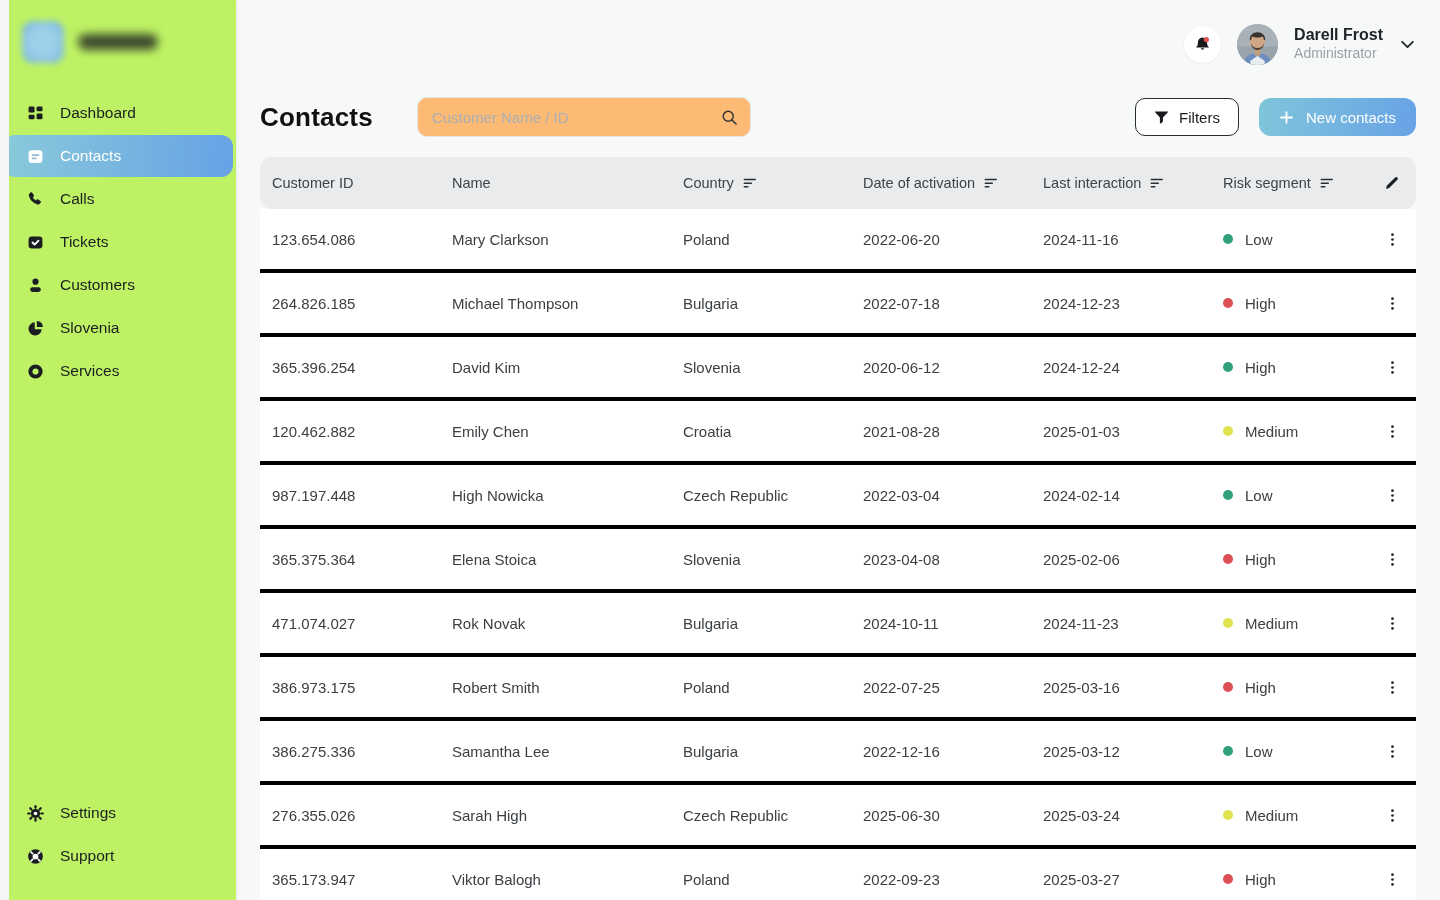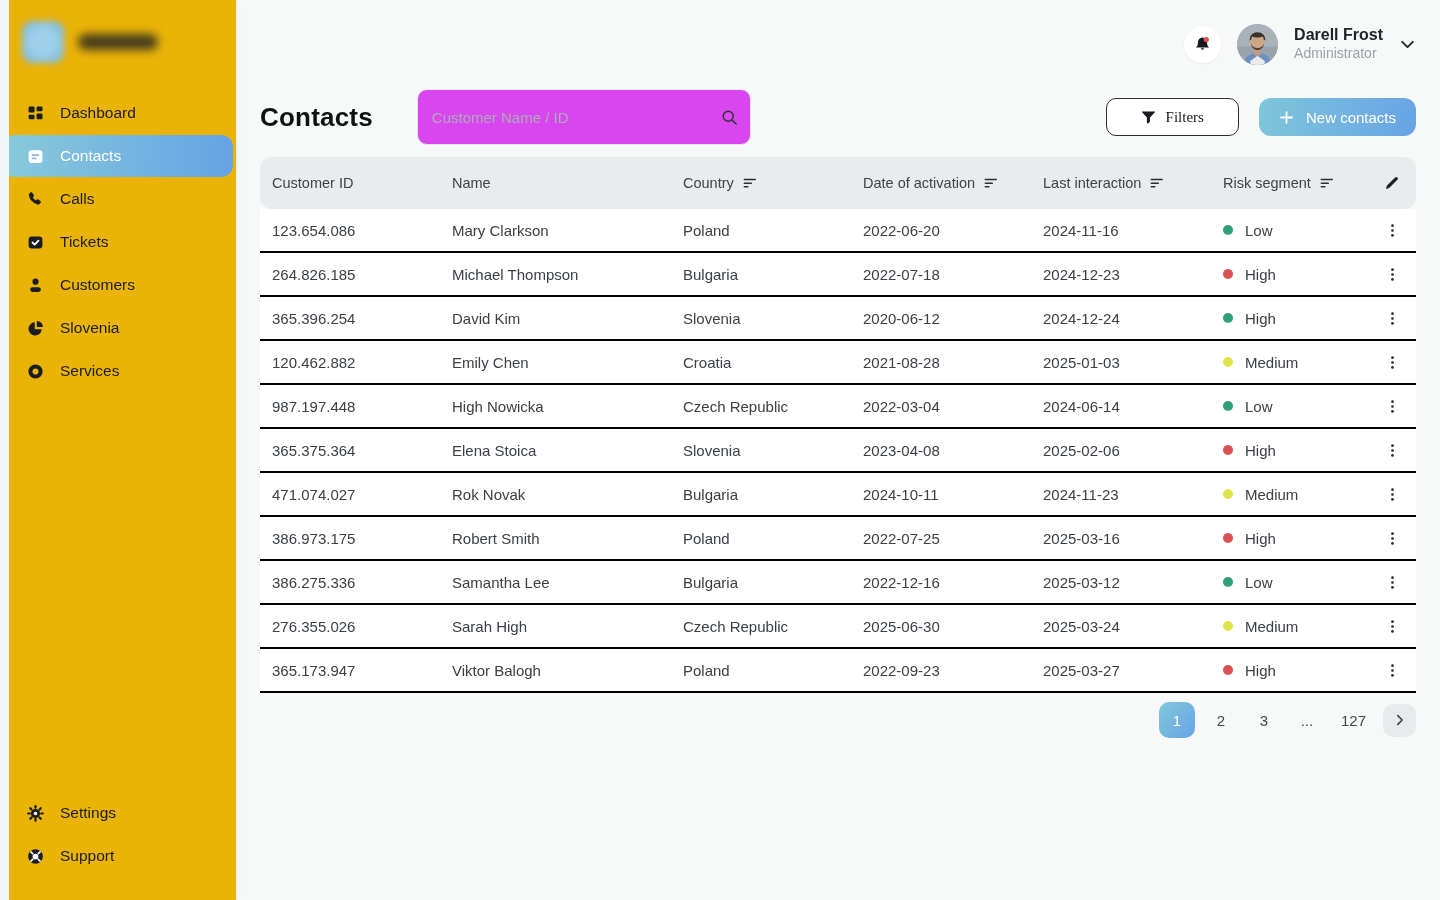--- a/index.html
+++ b/index.html
@@ -6,21 +6,21 @@
   html,body { width:1440px; height:900px; }
   body {
     font-family:"Liberation Sans", sans-serif;
     background:#f7f8f8;
     color:#1d2023;
     overflow:hidden;
     display:flex;
   }
   
   .sidebar {
-    width:237px; height:900px; background:#eab308;
+    width:237px; height:900px; background:#bef264;
     border-right:1px solid #ececee;
     box-shadow:0 0 10px rgba(0,0,0,.03);
     display:flex; flex-direction:column;
     padding:20px 0 22px 0;
     position:relative; flex-shrink:0;
   }
   .sidebar::before {
     content:""; position:absolute; left:0; top:0; bottom:0; width:9px;
     background:#f4f5f6;
   }
@@ -61,36 +61,36 @@
   .avatar svg { width:100%; height:100%; display:block; }
   .user-meta { line-height:1.25; }
   .user-name { font-size:16px; font-weight:600; color:#202327; }
   .user-role { font-size:14px; color:#9ba1a8; }
   .user-caret { color:#26292c; display:flex; cursor:pointer; }
   .user-caret svg { width:17px; height:17px; }
   
   .page-head { display:flex; align-items:center; margin-top:8px; height:42px; }
   .page-title { font-size:26px; font-weight:700; color:#0f1113; letter-spacing:.2px; }
   .search-box {
-    margin-left:44px; width:334px; height:56px; background:#d946ef;
+    margin-left:44px; width:334px; height:40px; background:#fdba74;
     border:1px solid #e4e6e8; border-radius:10px;
     display:flex; align-items:center; padding:0 12px 0 14px;
   }
   .search-box input {
     flex:1; border:none; outline:none; font-size:15px; color:#2c2f33;
     font-family:"Liberation Sans", sans-serif; background:transparent;
   }
   .search-box input::placeholder { color:#a9aeb4; }
   .search-ic { color:#303336; display:flex; cursor:pointer; }
   .search-ic svg { width:17px; height:17px; }
   .head-spacer { flex:1; }
   .btn-filters {
-    height:38px; padding:0 34px; background:#ffffff; border:1px solid #2a2d30;
+    height:38px; padding:0 18px; background:#ffffff; border:1px solid #2a2d30;
     border-radius:10px; display:flex; align-items:center; gap:10px;
-    font-size:15px; color:#17191c; font-family:Liberation Serif, serif; cursor:pointer;
+    font-size:15px; color:#17191c; font-family:Liberation Sans, sans-serif; cursor:pointer;
   }
   .btn-filters svg { width:15px; height:15px; }
   .btn-new {
     margin-left:20px; height:38px; padding:0 20px; border:none; border-radius:12px;
     background:linear-gradient(95deg, #7fc5da 0%, #68a3e6 100%);
     color:#ffffff; font-size:15px; display:flex; align-items:center; gap:12px;
     font-family:"Liberation Sans", sans-serif; cursor:pointer;
   }
   .btn-new svg { width:15px; height:15px; }
   
@@ -98,21 +98,21 @@
   .tgrid { display:grid; grid-template-columns:180px 231px 180px 180px 180px 1fr 48px; align-items:center; }
   .thead {
     background:#e9ebec; border-radius:12px; height:52px;
     font-size:14.5px; color:#3f4347;text-align:center;
   }
   .th { display:flex; align-items:center; gap:9px; padding-left:12px; }
   .sort-ic { color:#2c2f32; display:flex; cursor:pointer; }
   .sort-ic svg { width:14px; height:14px; }
   .th-edit { display:flex; justify-content:center; padding:0; color:#1d2023; cursor:pointer; }
   .th-edit svg { width:16px; height:16px; }
-  .trow { background:#ffffff; height:44px; border-bottom:2px solid #000000; font-size:15px; color:#3b4045; }
+  .trow { background:#ffffff; height:64px; border-bottom:4px solid #000000; font-size:15px; color:#3b4045; }
   .td { padding-left:12px; white-space:nowrap; overflow:hidden; }
   .td-risk { display:flex; align-items:center; gap:12px; padding-left:12px; }
   .dot { width:10px; height:10px; border-radius:50%; flex-shrink:0; }
   .dot-green { background:#2fa07c; }
   .dot-red { background:#dc4f55; }
   .dot-yellow { background:#dfe34f; }
   .kebab {
     width:28px; height:28px; border:none; background:transparent; cursor:pointer;
     display:flex; align-items:center; justify-content:center; color:#26292c; margin:0 auto;
   }
@@ -467,21 +467,21 @@
             <circle cx="8" cy="13.2" r="1.45" fill="currentColor"></circle>
           </svg>
         </button>
       </div>
 
       <div class="tgrid trow">
         <div class="td">987.197.448</div>
         <div class="td">High Nowicka</div>
         <div class="td">Czech Republic</div>
         <div class="td">2022-03-04</div>
-        <div class="td">2024-06-14</div>
+        <div class="td">2024-02-14</div>
         <div class="td-risk">
           <span class="dot dot-green"></span>
           <span>Low</span>
         </div>
         <button class="kebab">
           <svg viewBox="0 0 16 16">
             <circle cx="8" cy="2.8" r="1.45" fill="currentColor"></circle>
             <circle cx="8" cy="8" r="1.45" fill="currentColor"></circle>
             <circle cx="8" cy="13.2" r="1.45" fill="currentColor"></circle>
           </svg>

